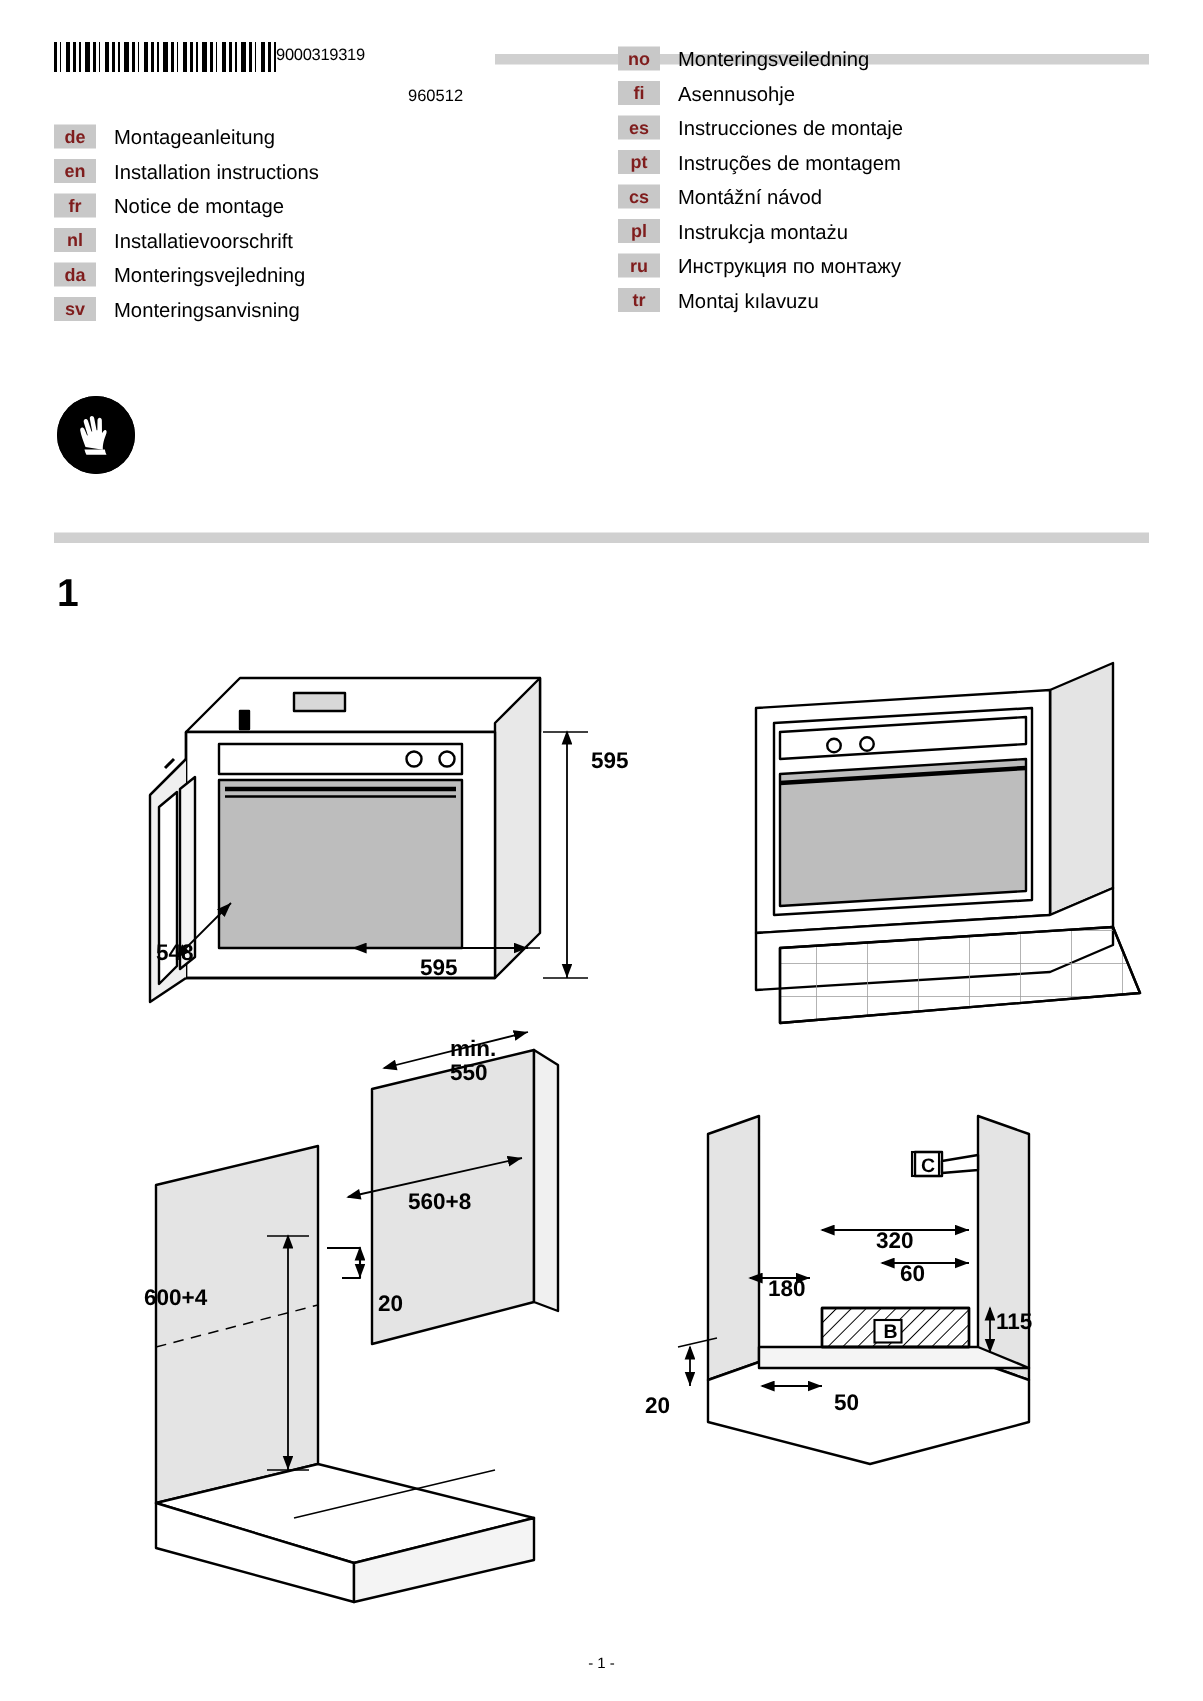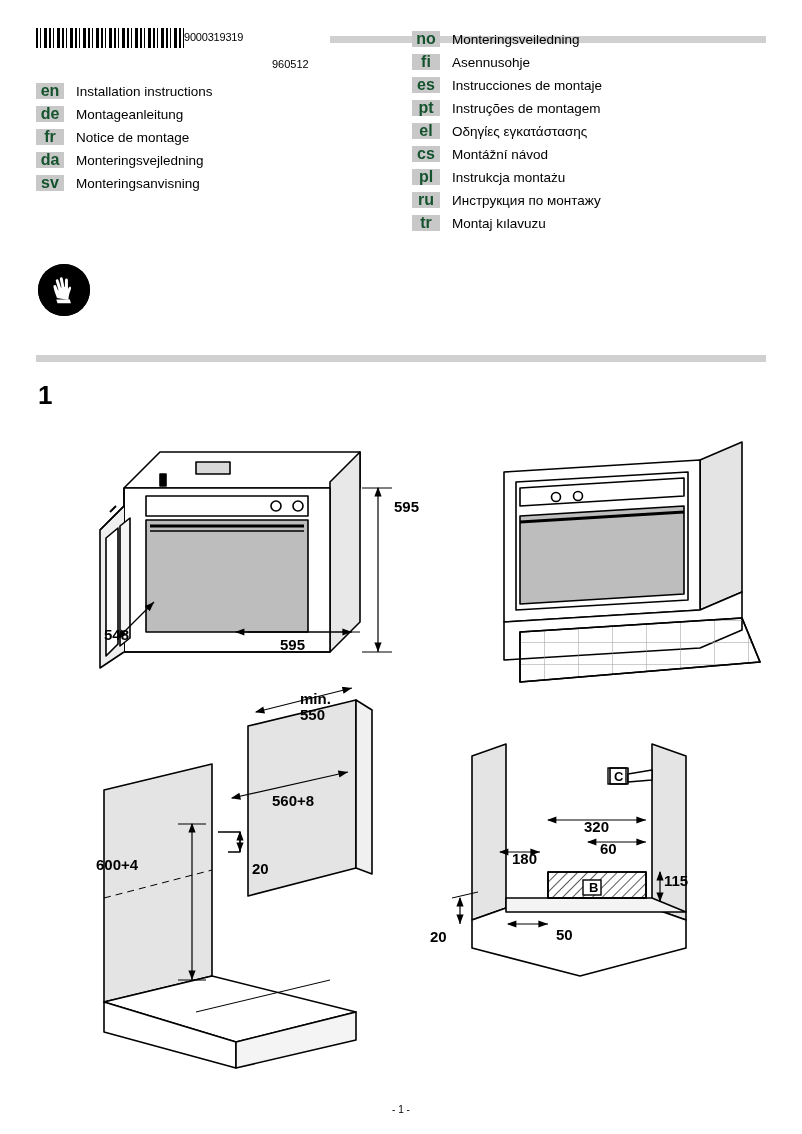--- a/index.html
+++ b/index.html
@@ -74,22 +74,22 @@
   .lang-row {
     display: flex;
     align-items: center;
     height: 22px;
     margin-bottom: 1px;
   }
   .lang-tag {
     width: 28px;
     height: 16px;
     background: #c8c8c8;
-    color: #14532d;
-    font-size: 16px;
+    color: #7f1d1d;
+    font-size: 12px;
     font-weight: bold;
     text-align: center;
     line-height: 16px;
     margin-right: 12px;
     flex: 0 0 28px;
   }
   .lang-name {
     font-size: 13.5px;
     font-weight: normal;
     white-space: nowrap;
@@ -152,32 +152,36 @@
 
 <div class="barcode-row">
   <div class="barcode"></div>
   <div class="doc-number">9000319319</div>
   <div class="doc-date">960512</div>
 </div>
 <div class="header-rule"></div>
 
 <div class="lang-col left">
   <div class="lang-row">
+    <div class="lang-tag">de</div>
+    <div class="lang-name">Montageanleitung</div>
+  </div>
+  <div class="lang-row">
     <div class="lang-tag">en</div>
     <div class="lang-name">Installation instructions</div>
   </div>
   <div class="lang-row">
-    <div class="lang-tag">de</div>
-    <div class="lang-name">Montageanleitung</div>
-  </div>
-  <div class="lang-row">
     <div class="lang-tag">fr</div>
     <div class="lang-name">Notice de montage</div>
   </div>
   <div class="lang-row">
+    <div class="lang-tag">nl</div>
+    <div class="lang-name">Installatievoorschrift</div>
+  </div>
+  <div class="lang-row">
     <div class="lang-tag">da</div>
     <div class="lang-name">Monteringsvejledning</div>
   </div>
   <div class="lang-row">
     <div class="lang-tag">sv</div>
     <div class="lang-name">Monteringsanvisning</div>
   </div>
 </div>
 
 <div class="lang-col right">
@@ -189,24 +193,20 @@
     <div class="lang-tag">fi</div>
     <div class="lang-name">Asennusohje</div>
   </div>
   <div class="lang-row">
     <div class="lang-tag">es</div>
     <div class="lang-name">Instrucciones de montaje</div>
   </div>
   <div class="lang-row">
     <div class="lang-tag">pt</div>
     <div class="lang-name">Instruções de montagem</div>
-  </div>
-  <div class="lang-row">
-    <div class="lang-tag">el</div>
-    <div class="lang-name">Οδηγίες εγκατάστασης</div>
   </div>
   <div class="lang-row">
     <div class="lang-tag">cs</div>
     <div class="lang-name">Montážní návod</div>
   </div>
   <div class="lang-row">
     <div class="lang-tag">pl</div>
     <div class="lang-name">Instrukcja montażu</div>
   </div>
   <div class="lang-row">

